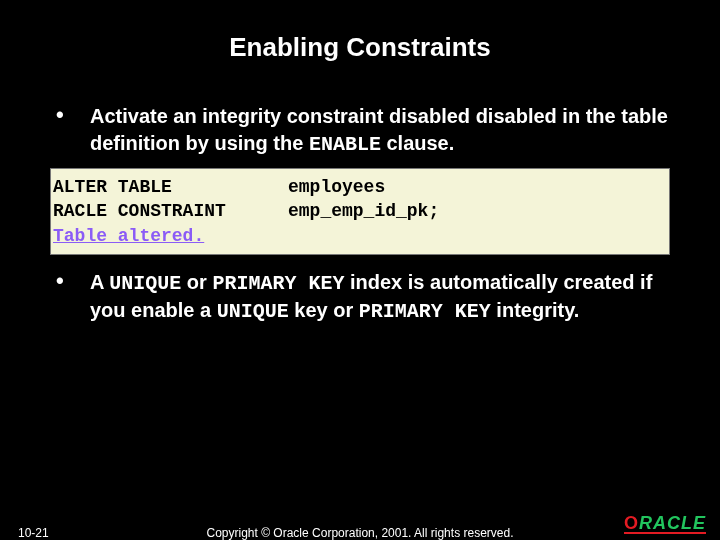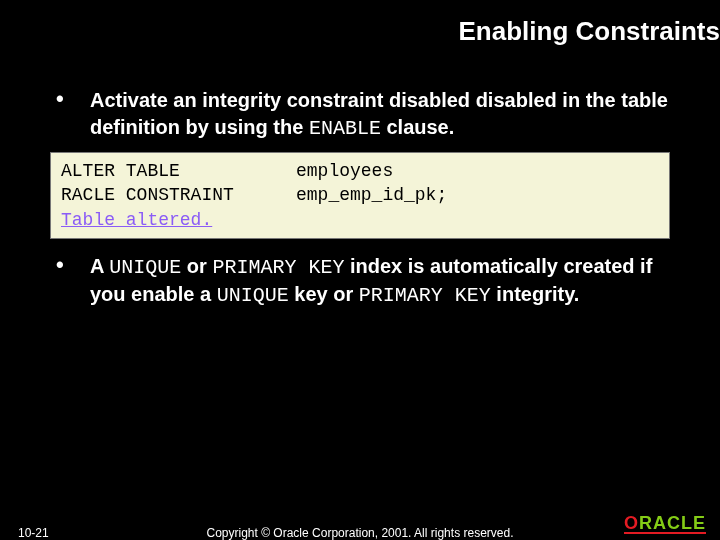--- a/index.html
+++ b/index.html
@@ -1,34 +1,34 @@
 <!DOCTYPE html>
 <html><head>
 <meta charset="utf-8">
 <style>
   * { margin: 0; padding: 0; box-sizing: border-box; }
   html, body { width: 720px; height: 540px; background: #000; color: #fff; font-family: Arial, Helvetica, sans-serif; overflow: hidden; }
   .slide { position: relative; width: 720px; height: 540px; }
-  .title { text-align: right; font-size: 26px; font-weight: bold; padding-top: 16px; }
+  .title { text-align: center; font-size: 26px; font-weight: bold; padding-top: 32px; }
   .content { padding: 40px 50px 0 50px; }
   .bullet-row { display: flex; margin-bottom: 10px; }
   .bullet-mark { width: 40px; flex-shrink: 0; font-size: 22px; font-weight: bold; color: #fff; line-height: 1.1; padding-left: 6px; }
   .bullet-text { font-size: 20px; font-weight: bold; line-height: 1.35; }
-  .mono { font-family: "Courier New", monospace; font-weight: normal; margin-top: 8px; }
-  .codebox { background: #f4f4d8; color: #000; margin: 6px 0 14px 0; padding: 6px 10px; border: 1px solid #777; font-family: "Courier New", monospace; font-size: 18px; font-weight: normal; line-height: 1.35; }
+  .mono { font-family: "Courier New", monospace; font-weight: bold; margin-top: 8px; }
+  .codebox { background: #f4f4d8; color: #000; margin: 6px 0 14px 0; padding: 6px 2px; border: 1px solid #777; font-family: "Courier New", monospace; font-size: 18px; font-weight: bold; line-height: 1.35; }
   .codeline { display: flex; }
   .code-col1 { width: 235px; flex-shrink: 0; white-space: pre; }
   .code-col2 { white-space: pre; }
   .result { color: #8b5cf6; text-decoration: underline; }
   .footer { position: absolute; bottom: 0; left: 0; right: 0; height: 36px; display: flex; align-items: flex-end; }
   .page-num { position: absolute; left: 18px; font-size: 12px; }
   .copyright { width: 100%; text-align: center; font-size: 12px; }
   .logo { position: absolute; right: 14px; bottom: 6px; font-size: 18px; font-weight: bold; letter-spacing: 1px; font-family: Arial, sans-serif; }
   .logo .o-red { color: #e41b23; }
-  .logo .rest { color: #84cc16; }
+  .logo .rest { color: #22c55e; font-style: italic; }
   .logo .underline { display: block; width: 100%; height: 2px; background: #e41b23; margin-top: -2px; }
 </style>
 </head>
 <body>
 
 <div class="slide">
 
   <div class="title">Enabling Constraints</div>
 
   <div class="content">

